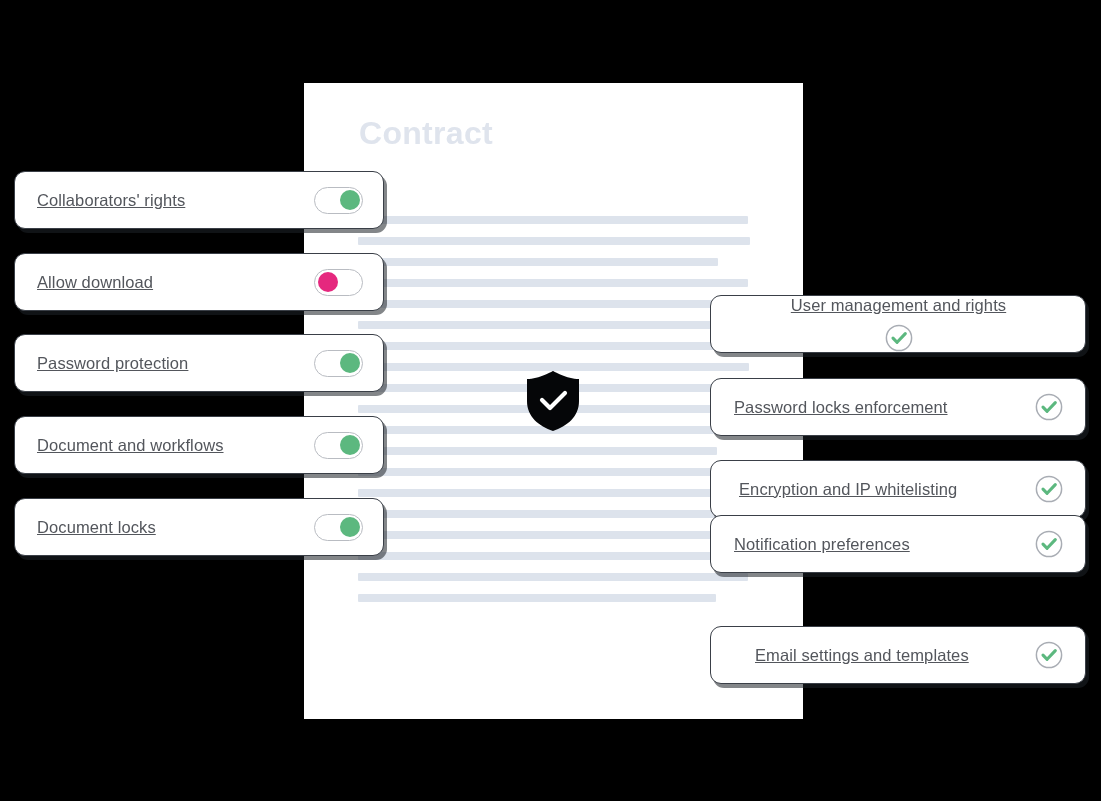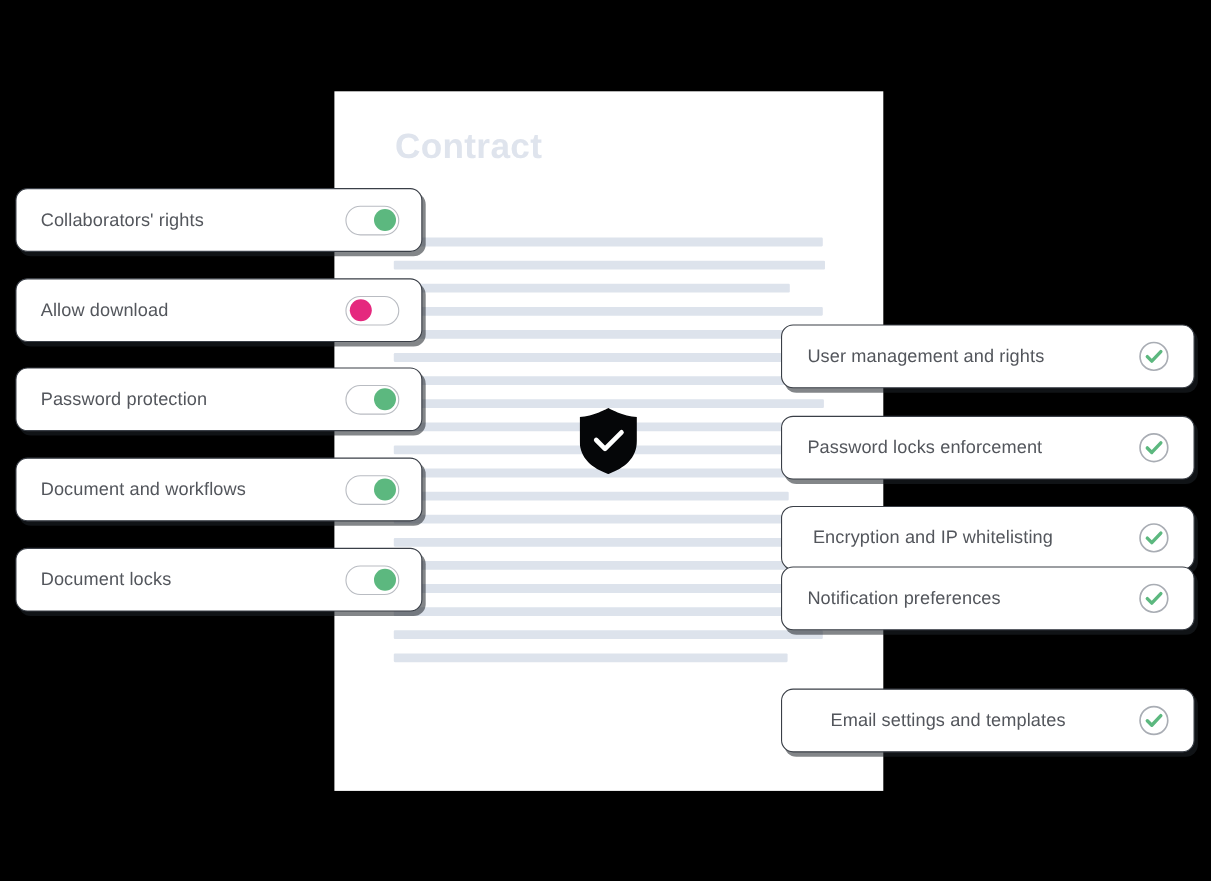--- a/index.html
+++ b/index.html
@@ -63,20 +63,21 @@
     box-sizing: border-box;
     display: flex;
     align-items: center;
     box-shadow: 3px 4px 0 rgba(30,34,40,0.55);
   }
   .card-label {
     font-size: 16.5px;
     color: #53565c;
     letter-spacing: 0.1px;
     white-space: nowrap;
+    text-decoration: underline;
   }
 
   
   .toggle-card {
     left: 14px;
     width: 370px;
     height: 58px;
     padding-left: 22px;
     padding-right: 20px;
     justify-content: space-between;
@@ -179,21 +180,21 @@
     </div>
     <div class="card toggle-card" style="top: 498px;">
       <span class="card-label">Document locks</span>
       <span class="toggle on">
         <span class="knob"></span>
       </span>
     </div>
   </div>
 
 <div id="check-cards">
-    <div class="card check-card" style="top: 295px;">
+    <div class="card check-card" style="top: 295px; flex-direction: column;">
       <span class="card-label">User management and rights</span>
       <span class="check-circle">
         <svg viewBox="0 0 28 28" xmlns="http://www.w3.org/2000/svg">
           <circle cx="14" cy="14" r="12.6" fill="none" stroke="#a9adb4" stroke-width="1.5"></circle>
           <path d="M8 14.2 L12.1 18.3 L20.3 9.6" fill="none" stroke="#5cb87f" stroke-width="3.1" stroke-linecap="round" stroke-linejoin="round"></path>
         </svg>
       </span>
     </div>
     <div class="card check-card" style="top: 378px;">
       <span class="card-label">Password locks enforcement</span>

